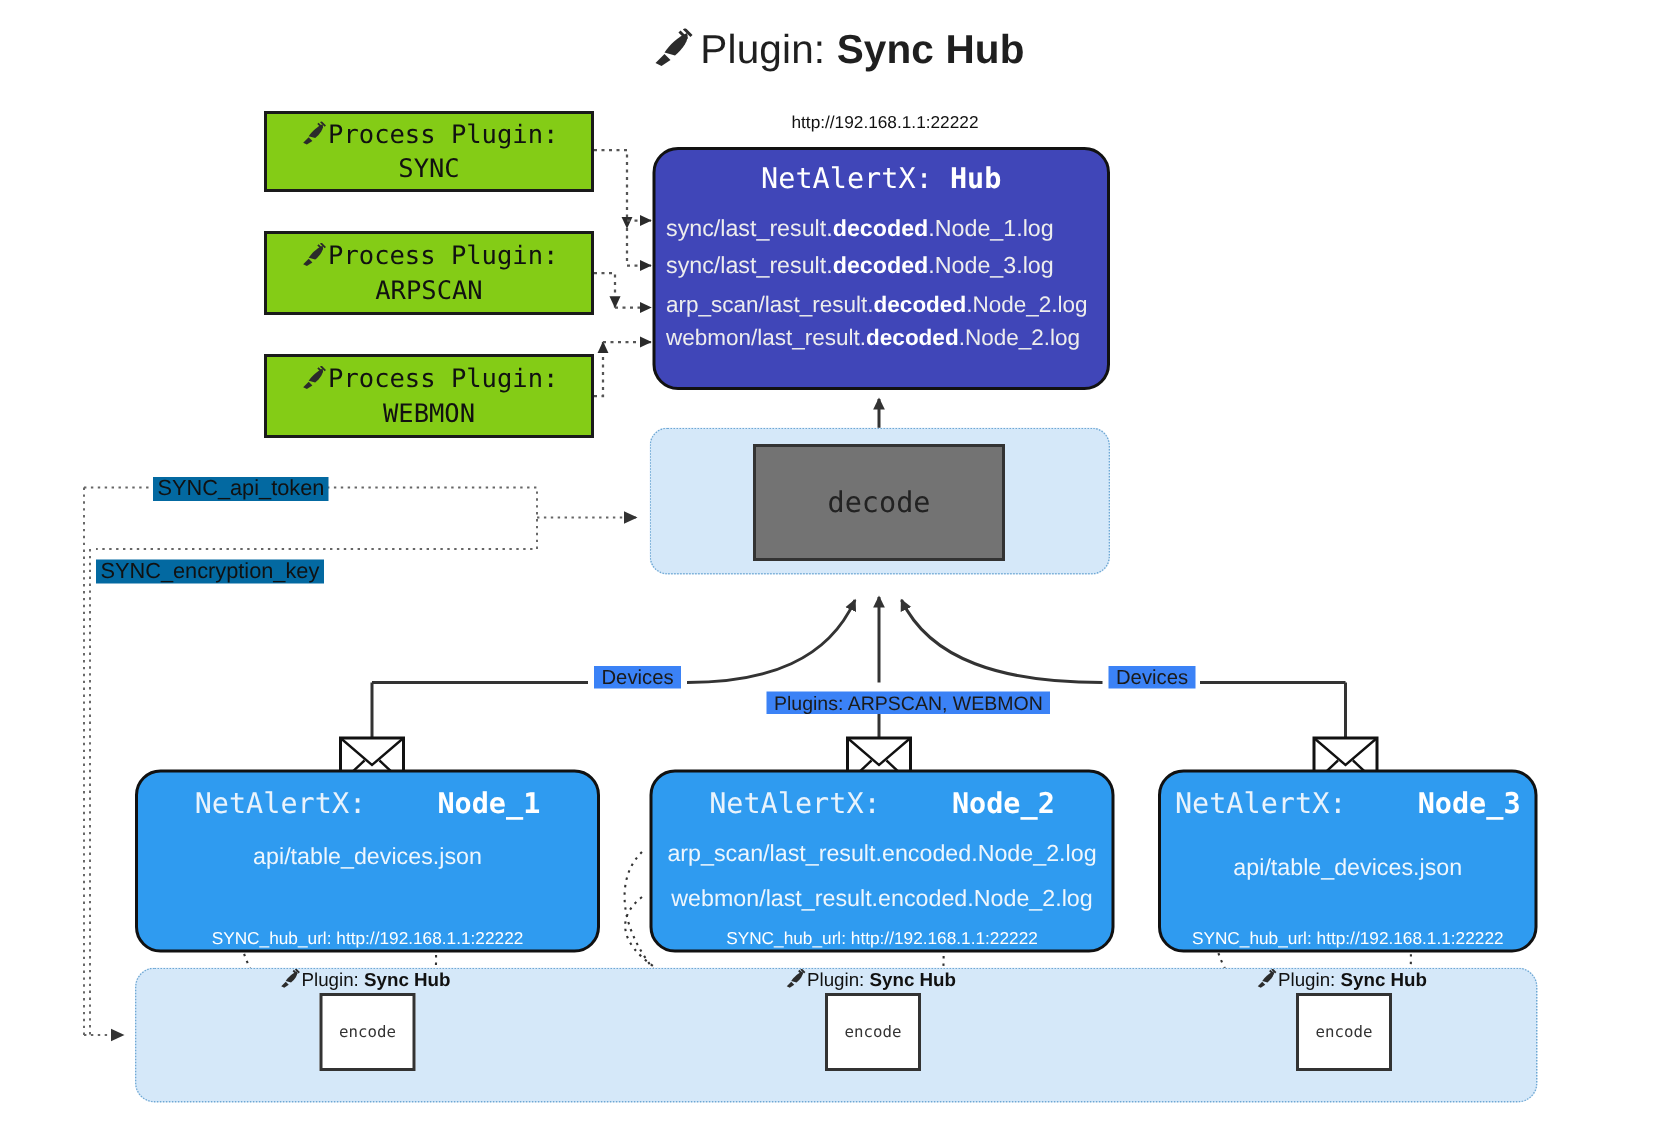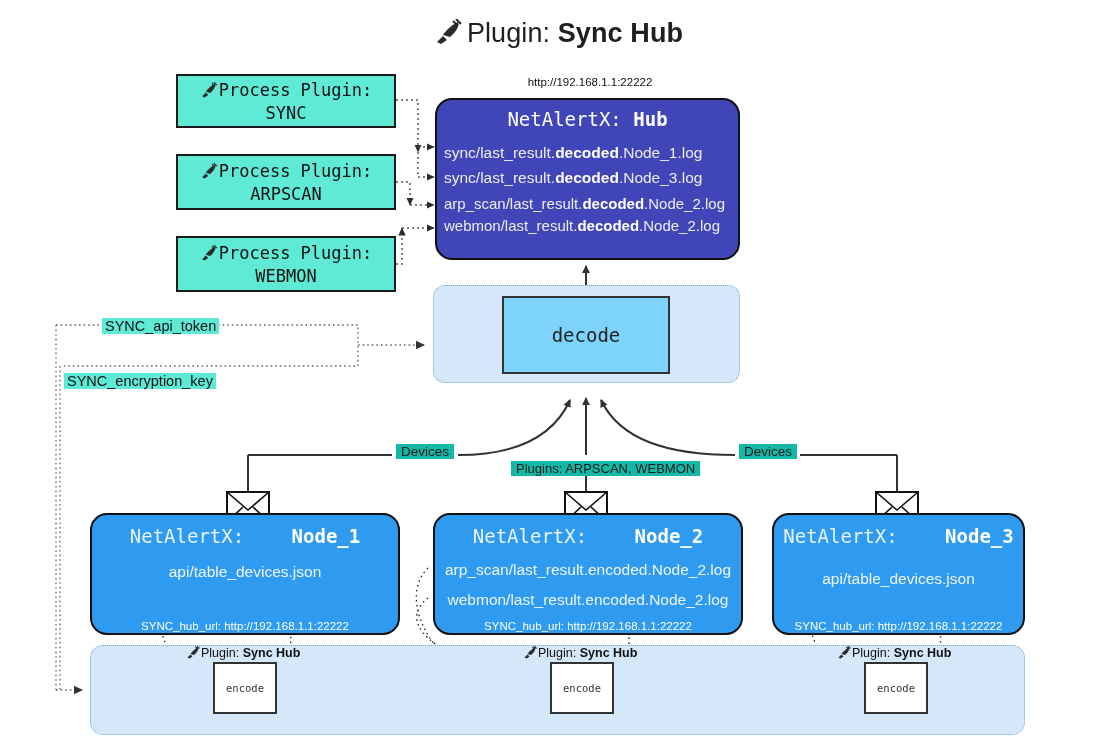--- a/index.html
+++ b/index.html
@@ -10,55 +10,55 @@
   .abs{position:absolute;box-sizing:border-box;}
 
   
   #title{left:0;top:18px;width:1117px;text-align:center;font-size:27px;
          color:#1f1f1f;letter-spacing:.1px;white-space:nowrap;}
   #title .tt-plain{font-weight:400;}
   #title .tt-bold{font-weight:700;}
   .plug-glyph{display:inline-block;vertical-align:-3px;margin-right:3px;}
 
   
-  .proc-box{border:2px solid #1a1a1a;background:#5eead4;
+  .proc-box{border:2px solid #1a1a1a;background:#84cc16;
             font-family:"DejaVu Sans Mono","Liberation Mono",monospace;
             font-size:17px;line-height:1.34;color:#111;
             display:flex;flex-direction:column;align-items:center;
             justify-content:center;padding-top:2px;}
   .proc-l1{white-space:nowrap;}
   .proc-l2{white-space:nowrap;text-align:right;}
 
   
   #hub-url{left:440px;top:76px;width:300px;text-align:center;font-size:11.5px;color:#111;}
   #hub{left:435px;top:98px;width:305px;height:162px;background:#4046b8;
        border:2.5px solid #111;border-radius:17px;}
   #hub-title{left:435px;top:108px;width:305px;text-align:center;
              font-family:"DejaVu Sans Mono","Liberation Mono",monospace;
              font-size:19px;color:#ffffff;white-space:nowrap;}
   #hub-title .hb{font-weight:700;}
   .hub-line{left:444px;width:292px;color:#ededed;font-size:15.5px;white-space:nowrap;}
   .hub-line b{font-weight:700;color:#ffffff;}
   .hl-1{top:144px;} .hl-2{top:169px;} .hl-3{top:195px;font-size:15px;} .hl-4{top:217px;font-size:15px;}
 
   
-  .keylbl{font-size:14.5px;color:#111;white-space:nowrap;background:#5eead4;padding:0 3px;}
+  .keylbl{font-size:14.5px;color:#111;white-space:nowrap;background:#0369a1;padding:0 3px;}
   #key-token{left:102px;top:318px;}
   #key-enc{left:64px;top:373px;}
 
   
   #decode-group{left:433px;top:285px;width:307px;height:98px;
                 background:#d5e8f9;border:1.6px dotted #6fa8d4;border-radius:12px;}
-  #decode-box{left:502px;top:296px;width:168px;height:78px;background:#7dd3fc;
+  #decode-box{left:502px;top:296px;width:168px;height:78px;background:#737373;
               border:2px solid #333;display:flex;align-items:center;justify-content:center;
               font-family:"DejaVu Sans Mono","Liberation Mono",monospace;
               font-size:19px;color:#222;}
 
   
-  .edgelbl{font-size:13.5px;color:#1a1a1a;background:#14b8a6;padding:0 5px;white-space:nowrap;}
+  .edgelbl{font-size:13.5px;color:#1a1a1a;background:#3b82f6;padding:0 5px;white-space:nowrap;}
   #lbl-dev-l{left:396px;top:444px;}
   #lbl-dev-r{left:739px;top:444px;}
   #lbl-plugins{left:511px;top:461px;font-size:13px;}
 
   
   .node{border:2.5px solid #111;border-radius:17px;background:#2f9bf0;}
   .node-title{font-family:"DejaVu Sans Mono","Liberation Mono",monospace;
               font-size:19px;color:#e9f3fc;white-space:nowrap;text-align:center;}
   .node-title .nb{font-weight:700;color:#ffffff;padding-left:36px;}
   .node-file{font-size:15.5px;color:#eef6fd;text-align:center;white-space:nowrap;}

